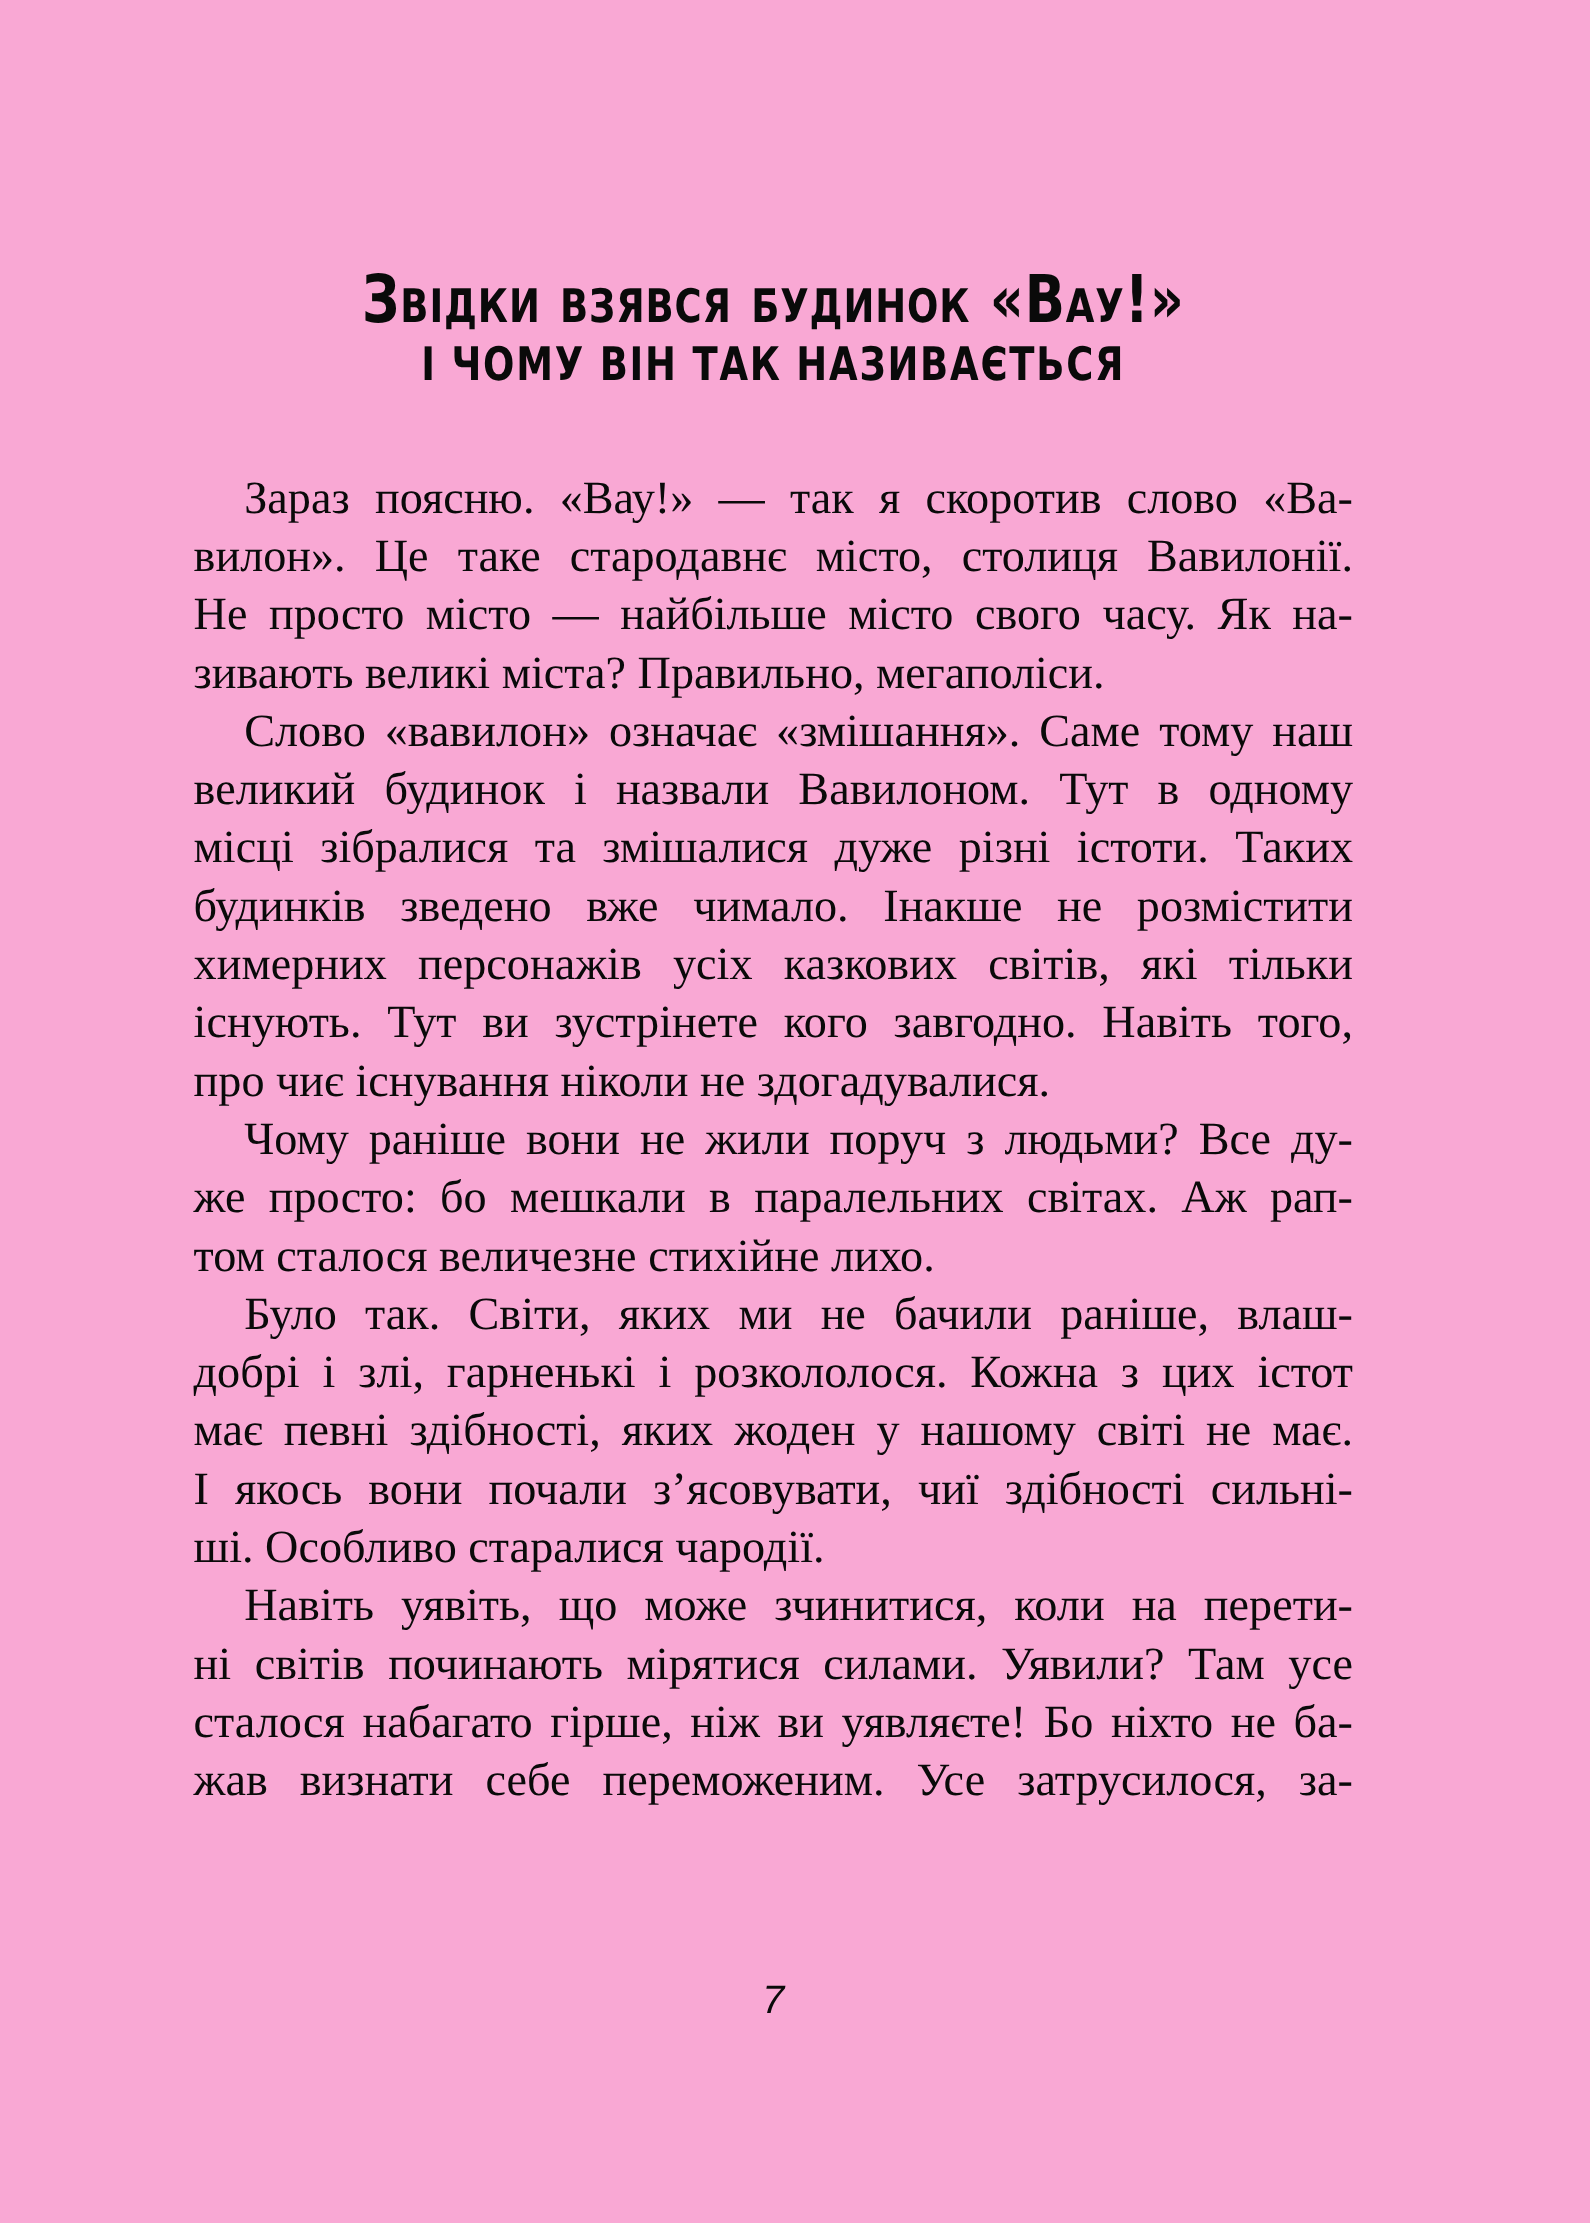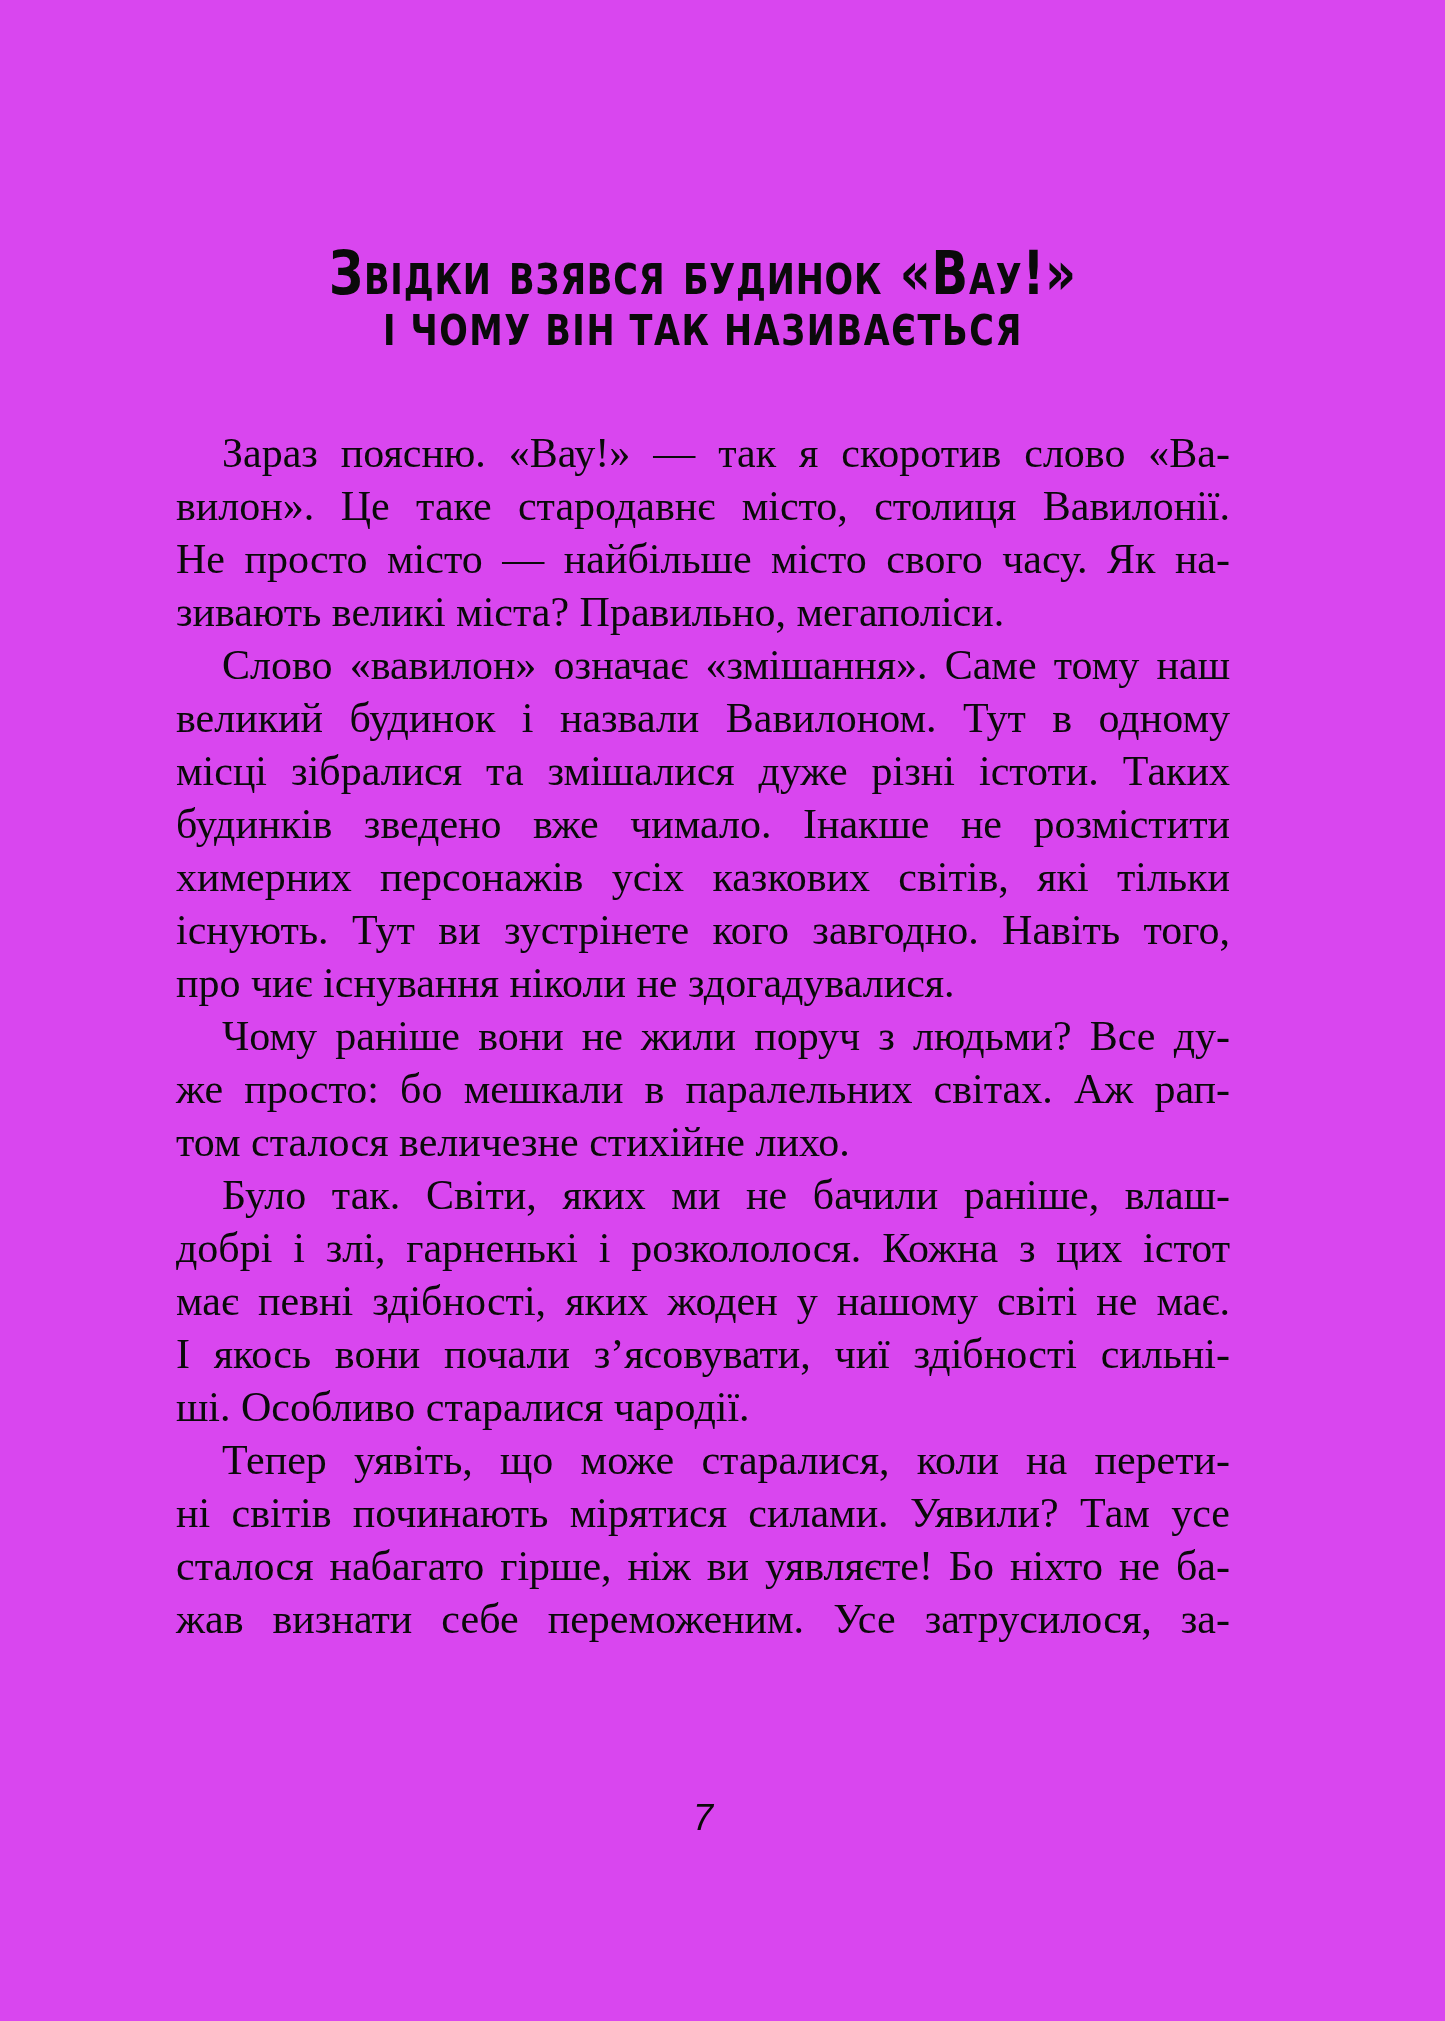--- a/index.html
+++ b/index.html
@@ -4,21 +4,21 @@
 <style>
   html, body {
     margin: 0;
     padding: 0;
     background: #ffffff;
   }
   .page {
     position: relative;
     width: 1445px;
     height: 2021px;
-    background: #d946ef;
+    background: #f9a8d4;
     color: #0a0a0a;
     overflow: hidden;
   }
   .column {
     position: absolute;
     left: 176px;
     top: 0;
     width: 1054px;
     height: 100%;
   }
@@ -111,21 +111,21 @@
           <div class="line no-justify">том сталося величезне стихійне лихо.</div>
         </div>
         <div class="paragraph">
           <div class="line indent">Було так. Світи, яких ми не бачили раніше, влаш-</div>
           <div class="line">добрі і злі, гарненькі і розкололося. Кожна з цих істот</div>
           <div class="line">має певні здібності, яких жоден у нашому світі не має.</div>
           <div class="line">І якось вони почали з’ясовувати, чиї здібності сильні-</div>
           <div class="line no-justify">ші. Особливо старалися чародії.</div>
         </div>
         <div class="paragraph">
-          <div class="line indent">Тепер уявіть, що може старалися, коли на перети-</div>
+          <div class="line indent">Навіть уявіть, що може зчинитися, коли на перети-</div>
           <div class="line">ні світів починають мірятися силами. Уявили? Там усе</div>
           <div class="line">сталося набагато гірше, ніж ви уявляєте! Бо ніхто не ба-</div>
           <div class="line">жав визнати себе переможеним. Усе затрусилося, за-</div>
         </div>
       </div>
 
     <div class="page-number">7</div>
 
   </div>
 </div>

